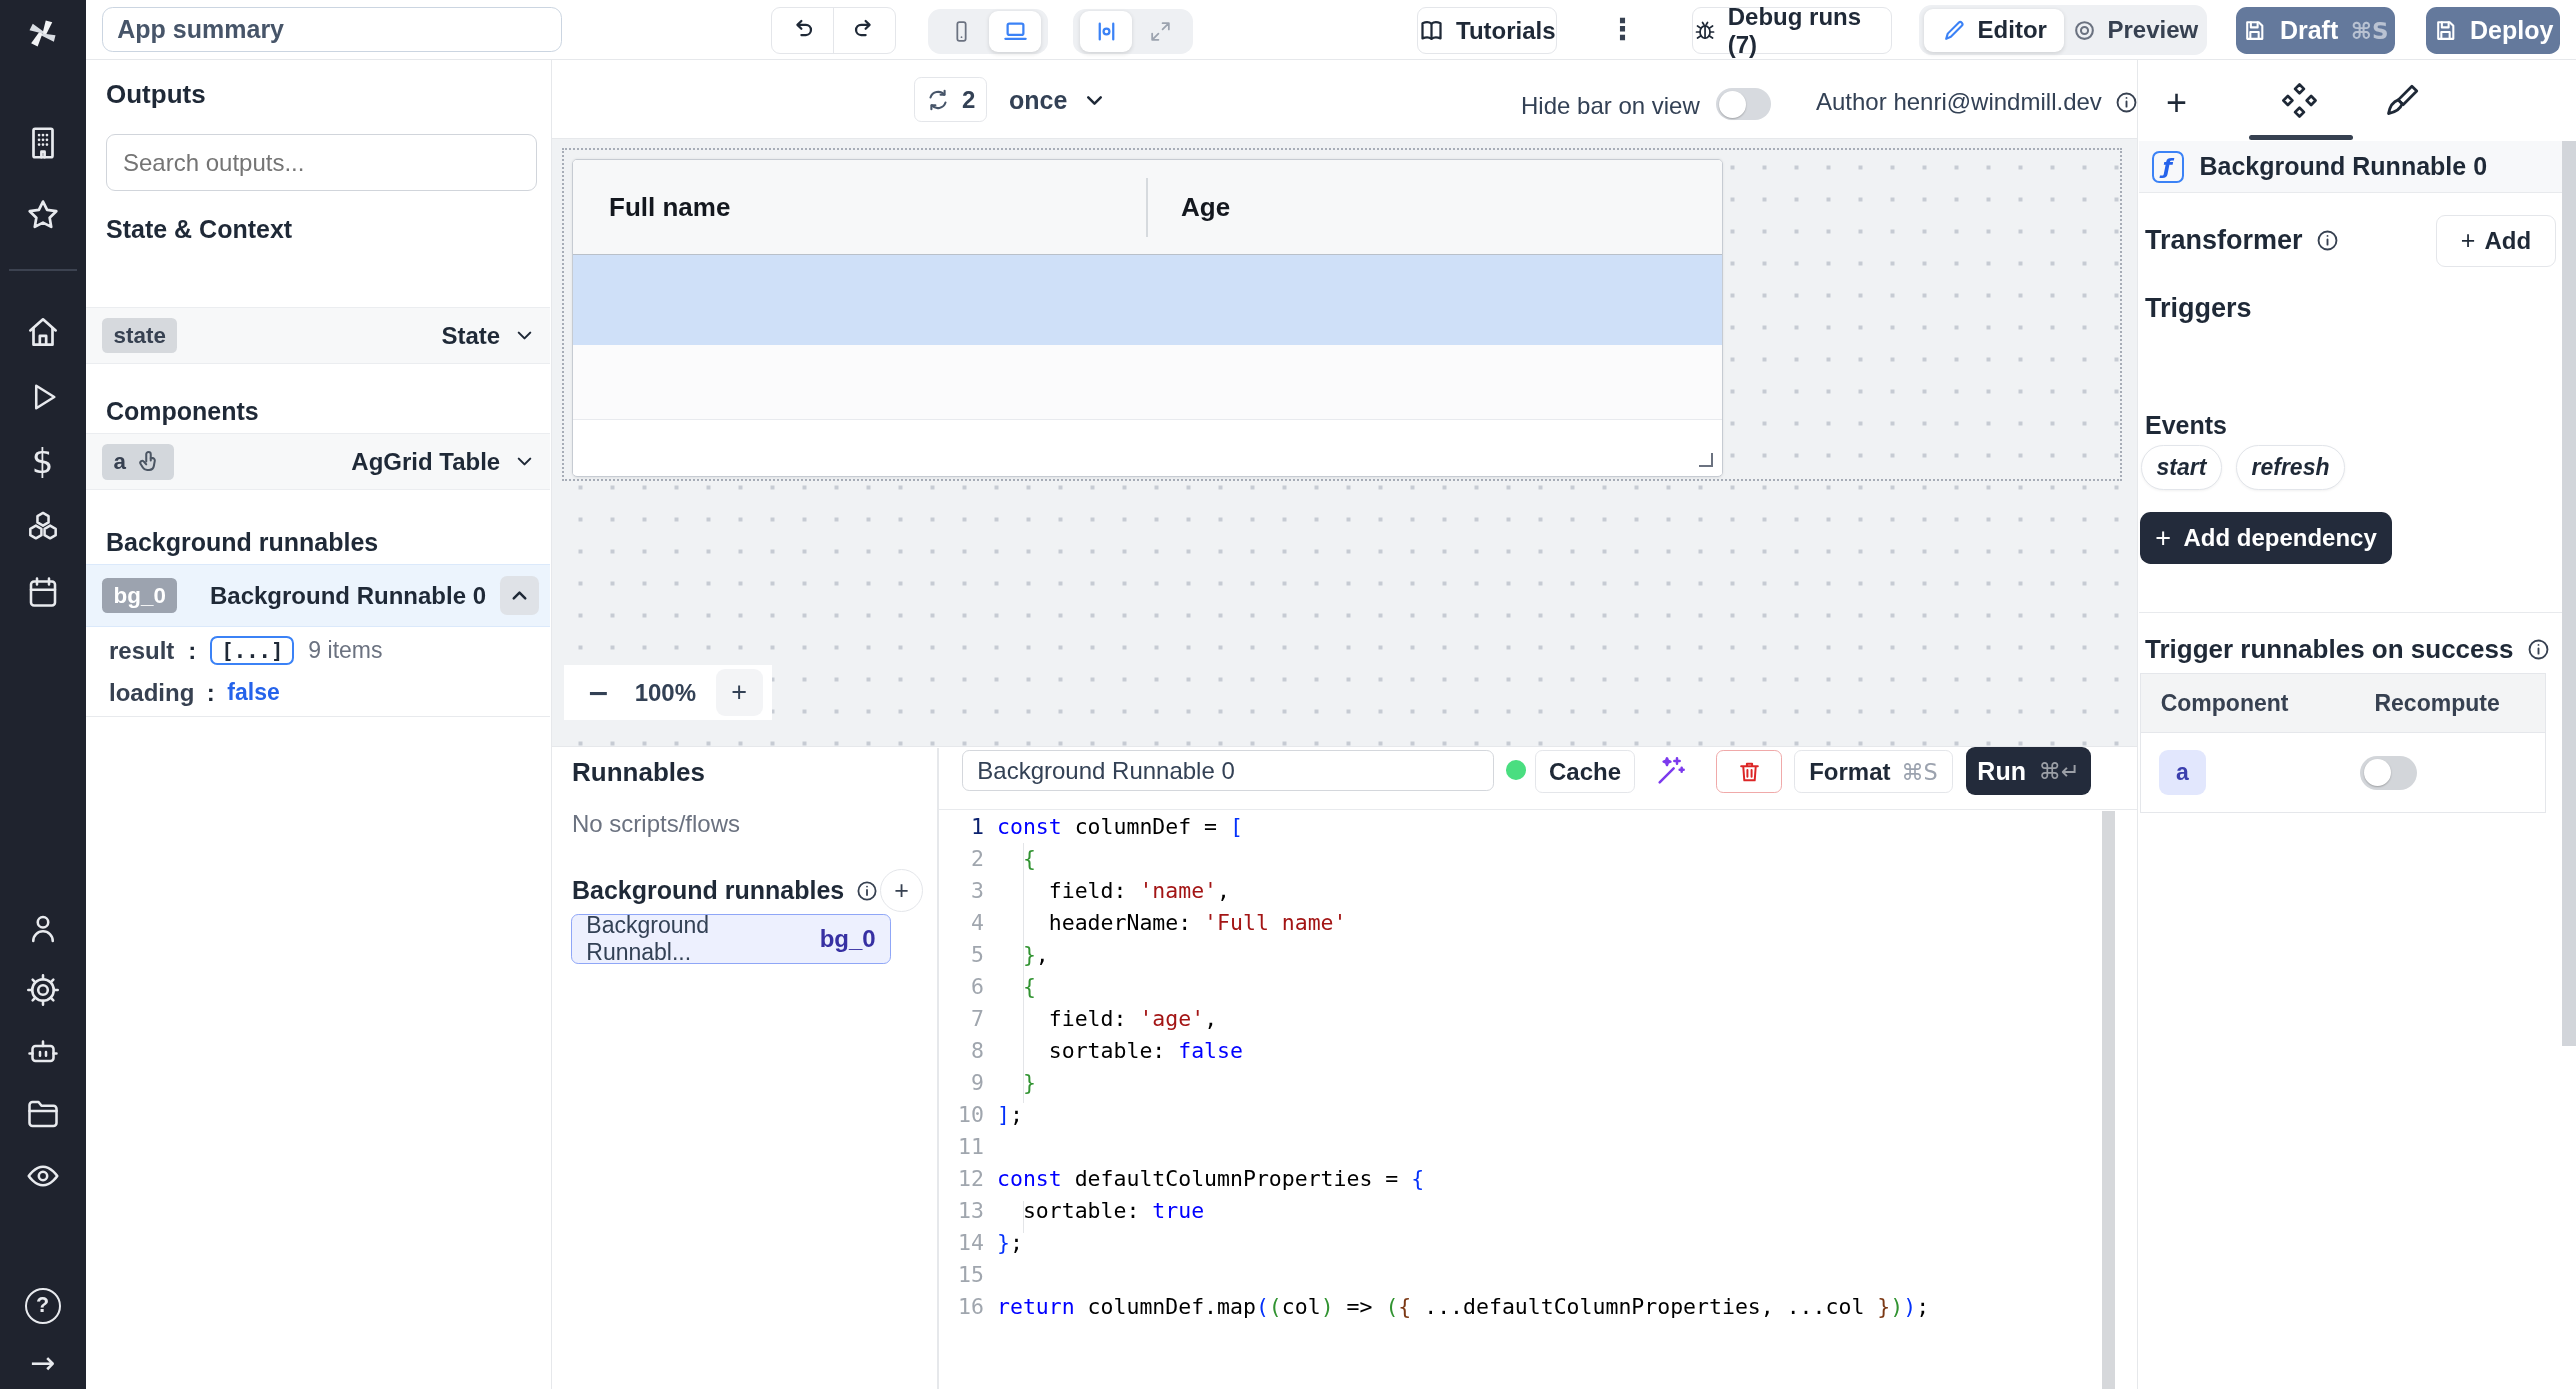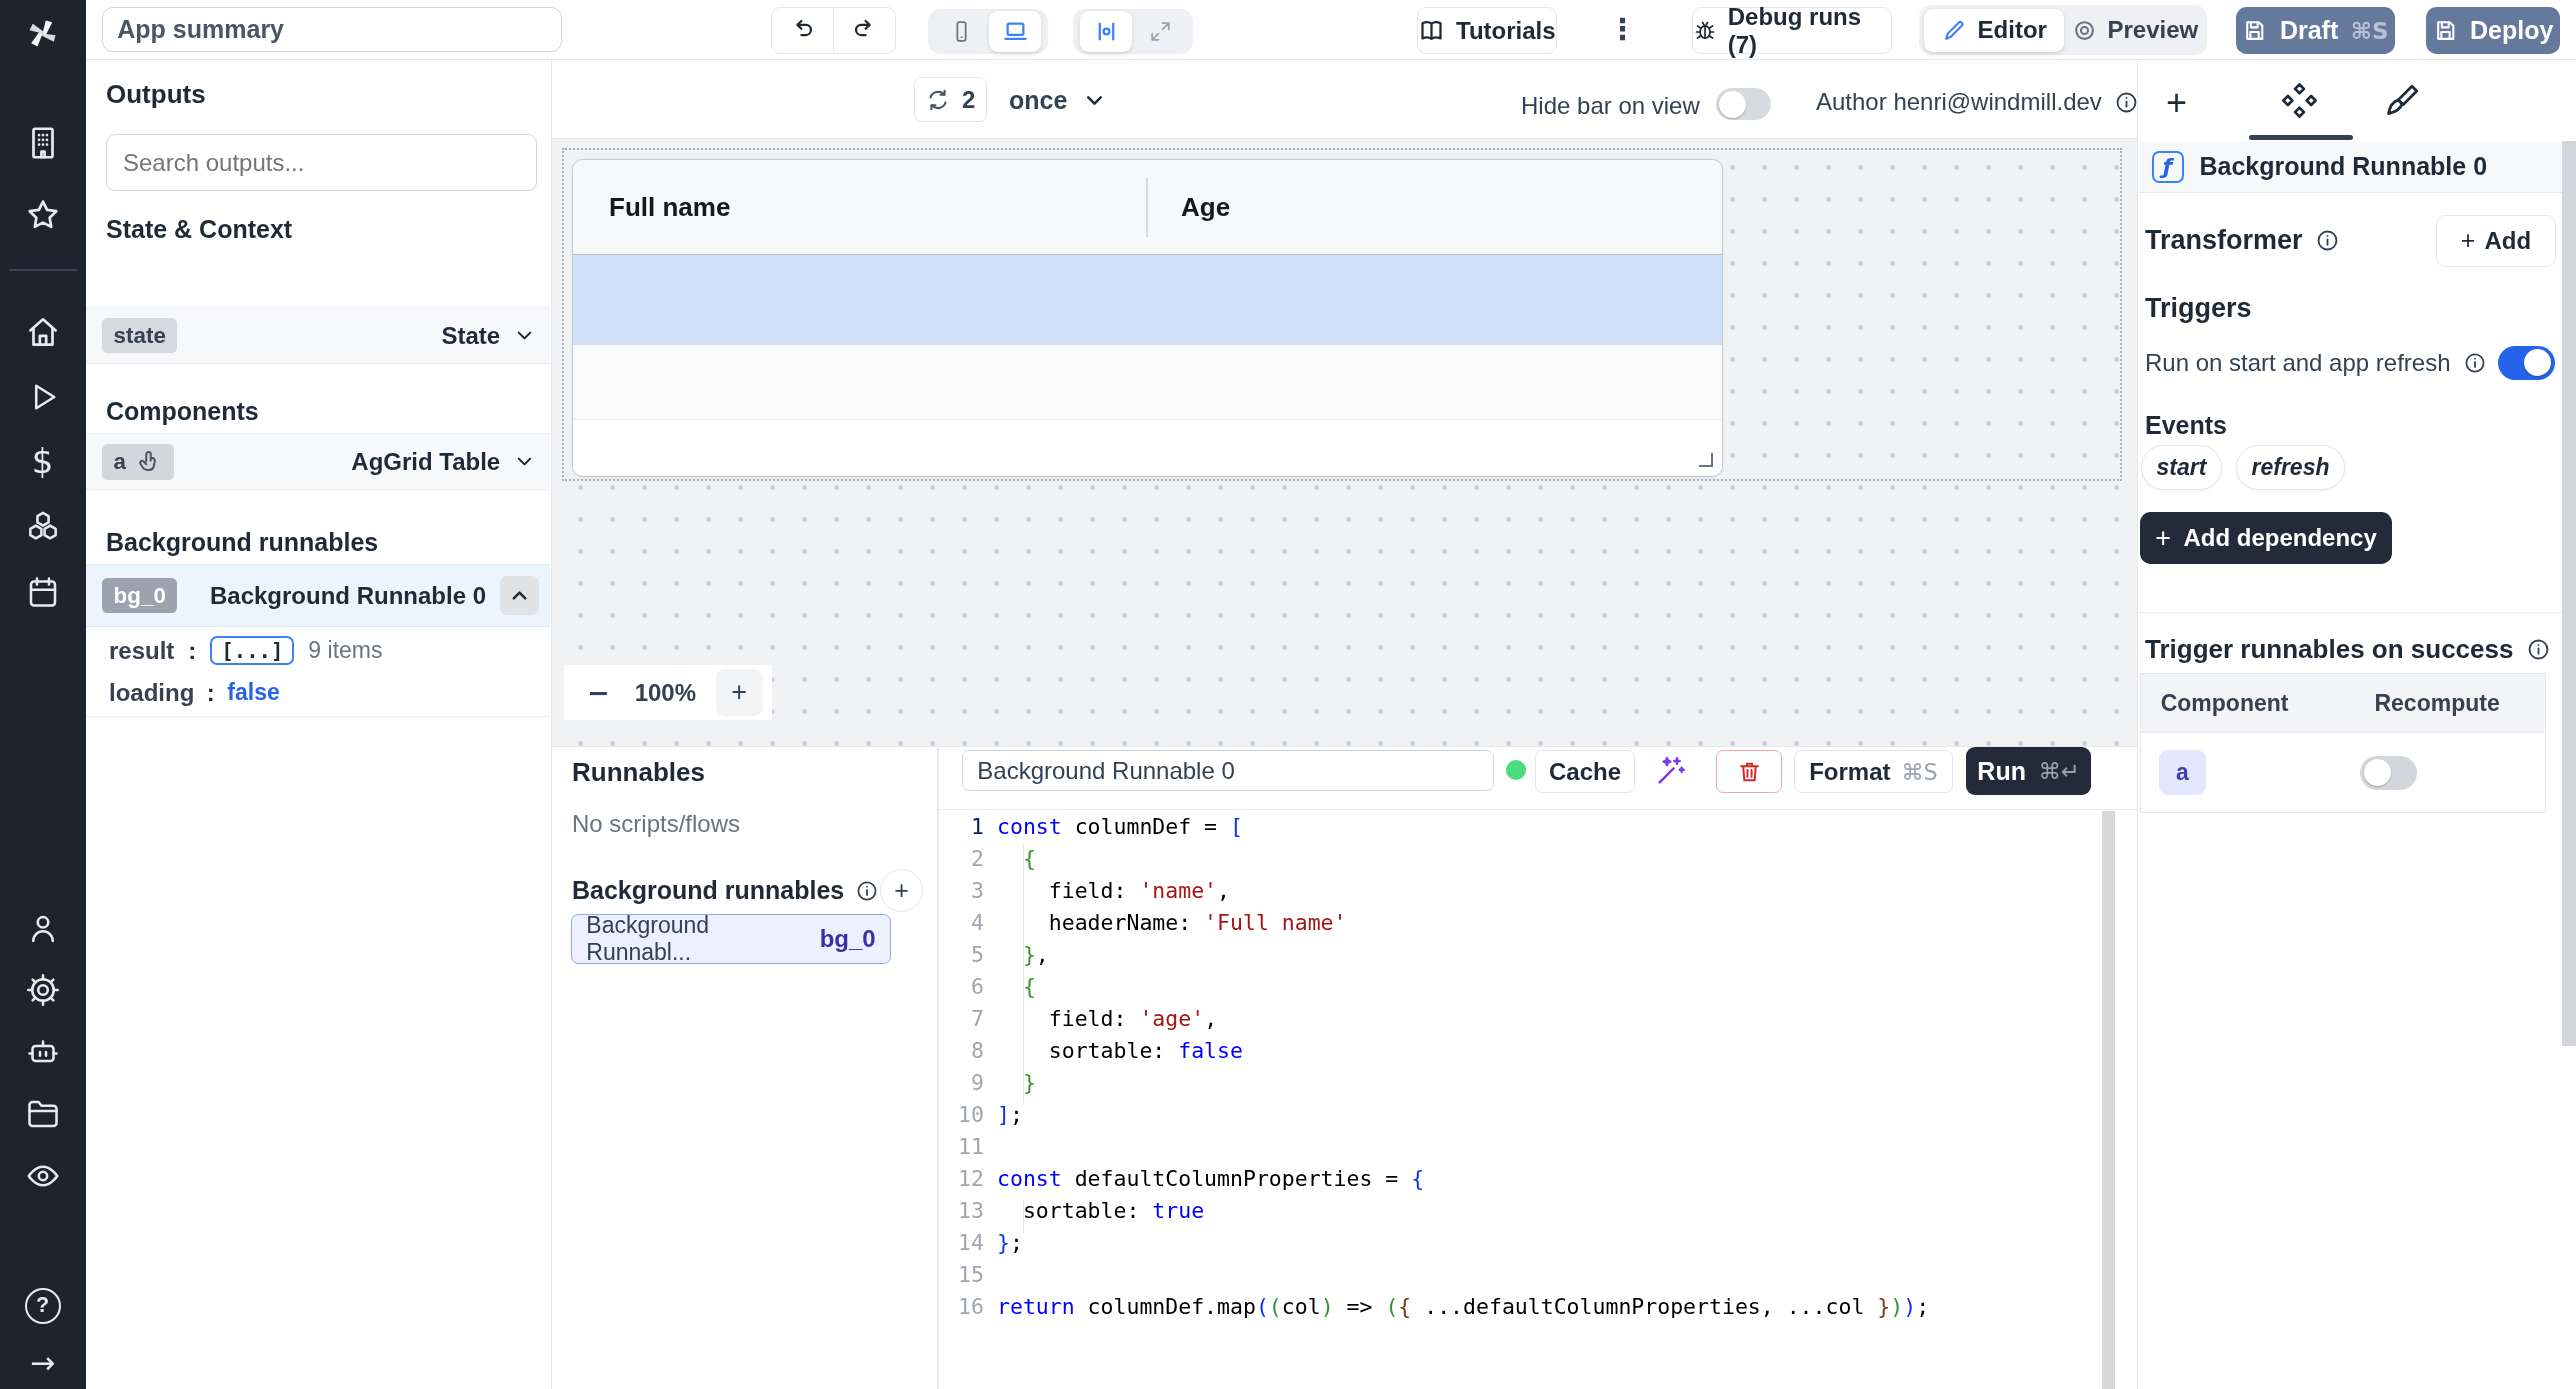--- a/index.html
+++ b/index.html
@@ -314,21 +314,21 @@
         <circle cx="12" cy="12" r="8.6"></circle>
         <path d="M12 11v5"></path>
         <path d="M12 7.6h.01"></path>
       </svg>
   </div>
 
   <div class="abs dots" style="left:552px;top:139px;width:1585px;height:607px;"></div>
 
   <div class="abs" style="left:562px;top:148px;width:1560px;height:333px;border:2.7px dotted #a7adb7;box-sizing:border-box;"></div>
 
-  <div class="abs" style="left:572px;top:159px;width:1151px;height:318px;background:#fff;border:1.8px solid #c6cbd2;border-radius:11px;box-sizing:border-box;overflow:hidden;box-shadow:0 0.9px 2.7px rgba(0,0,0,.08);">
+  <div class="abs" style="left:572px;top:159px;width:1151px;height:318px;background:#fff;border:1.8px solid #c6cbd2;border-radius:5px;box-sizing:border-box;overflow:hidden;box-shadow:0 0.9px 2.7px rgba(0,0,0,.08);">
     <div style="height:95px;background:#f7f8f9;border-bottom:1.8px solid #b9c0c9;position:relative;box-sizing:border-box;">
       <span class="b" style="position:absolute;left:36px;top:32px;font-size:26px;color:#14181f;">Full name</span>
       <span style="position:absolute;left:573px;top:18px;width:1.8px;height:59px;background:#d6dade;"></span>
       <span class="b" style="position:absolute;left:608px;top:32px;font-size:26px;color:#14181f;">Age</span>
     </div>
     <div style="height:90px;background:#cfe0f8;"></div>
     <div style="height:75px;background:#fbfbfc;border-bottom:0.9px solid #e8eaee;box-sizing:border-box;"></div>
     <div style="height:55px;background:#fff;"></div>
     <div style="position:absolute;right:9px;bottom:9px;width:11.6px;height:11.6px;border-right:2.7px solid #6b7280;border-bottom:2.7px solid #6b7280;"></div>
   </div>
@@ -473,31 +473,20 @@
         <path d="M12 7.6h.01"></path>
       </svg>
     <span class="btn" style="margin-left:auto;width:120px;height:52px;gap:9px;">
       <span style="font-size:25px;">+</span>
       <span class="b" style="font-size:24px;">Add</span>
     </span>
   </div>
 
   <div class="abs" style="left:2145px;top:293px;font-size:27px;font-weight:700;">Triggers</div>
 
-  <div class="abs" style="left:2145px;top:343px;width:410px;height:39px;display:flex;align-items:center;">
-    <span style="font-size:24px;color:#334155;">Run on start and app refresh</span>
-    <svg class="svg" width="24" height="24" viewBox="0 0 24 24" style="margin-left:12.5px;color:#374151;stroke-width:1.8;">
-        <circle cx="12" cy="12" r="8.6"></circle>
-        <path d="M12 11v5"></path>
-        <path d="M12 7.6h.01"></path>
-      </svg>
-    <span class="toggle" style="margin-left:auto;width:57px;height:34px;background:#2563eb;">
-      <span class="knob" style="right:3.6px;"></span>
-    </span>
-  </div>
 
   <div class="abs h2" style="left:2145px;top:411px;">Events</div>
   <div class="abs chip" style="left:2141px;top:445px;width:81px;height:45px;">start</div>
   <div class="abs chip" style="left:2236px;top:445px;width:109px;height:45px;">refresh</div>
 
   <div class="abs darkbtn" style="left:2140px;top:512px;width:252px;height:52px;">
     <span style="font-size:27px;font-weight:400;">+</span>
     <span class="b" style="font-size:24px;">Add dependency</span>
   </div>
 

